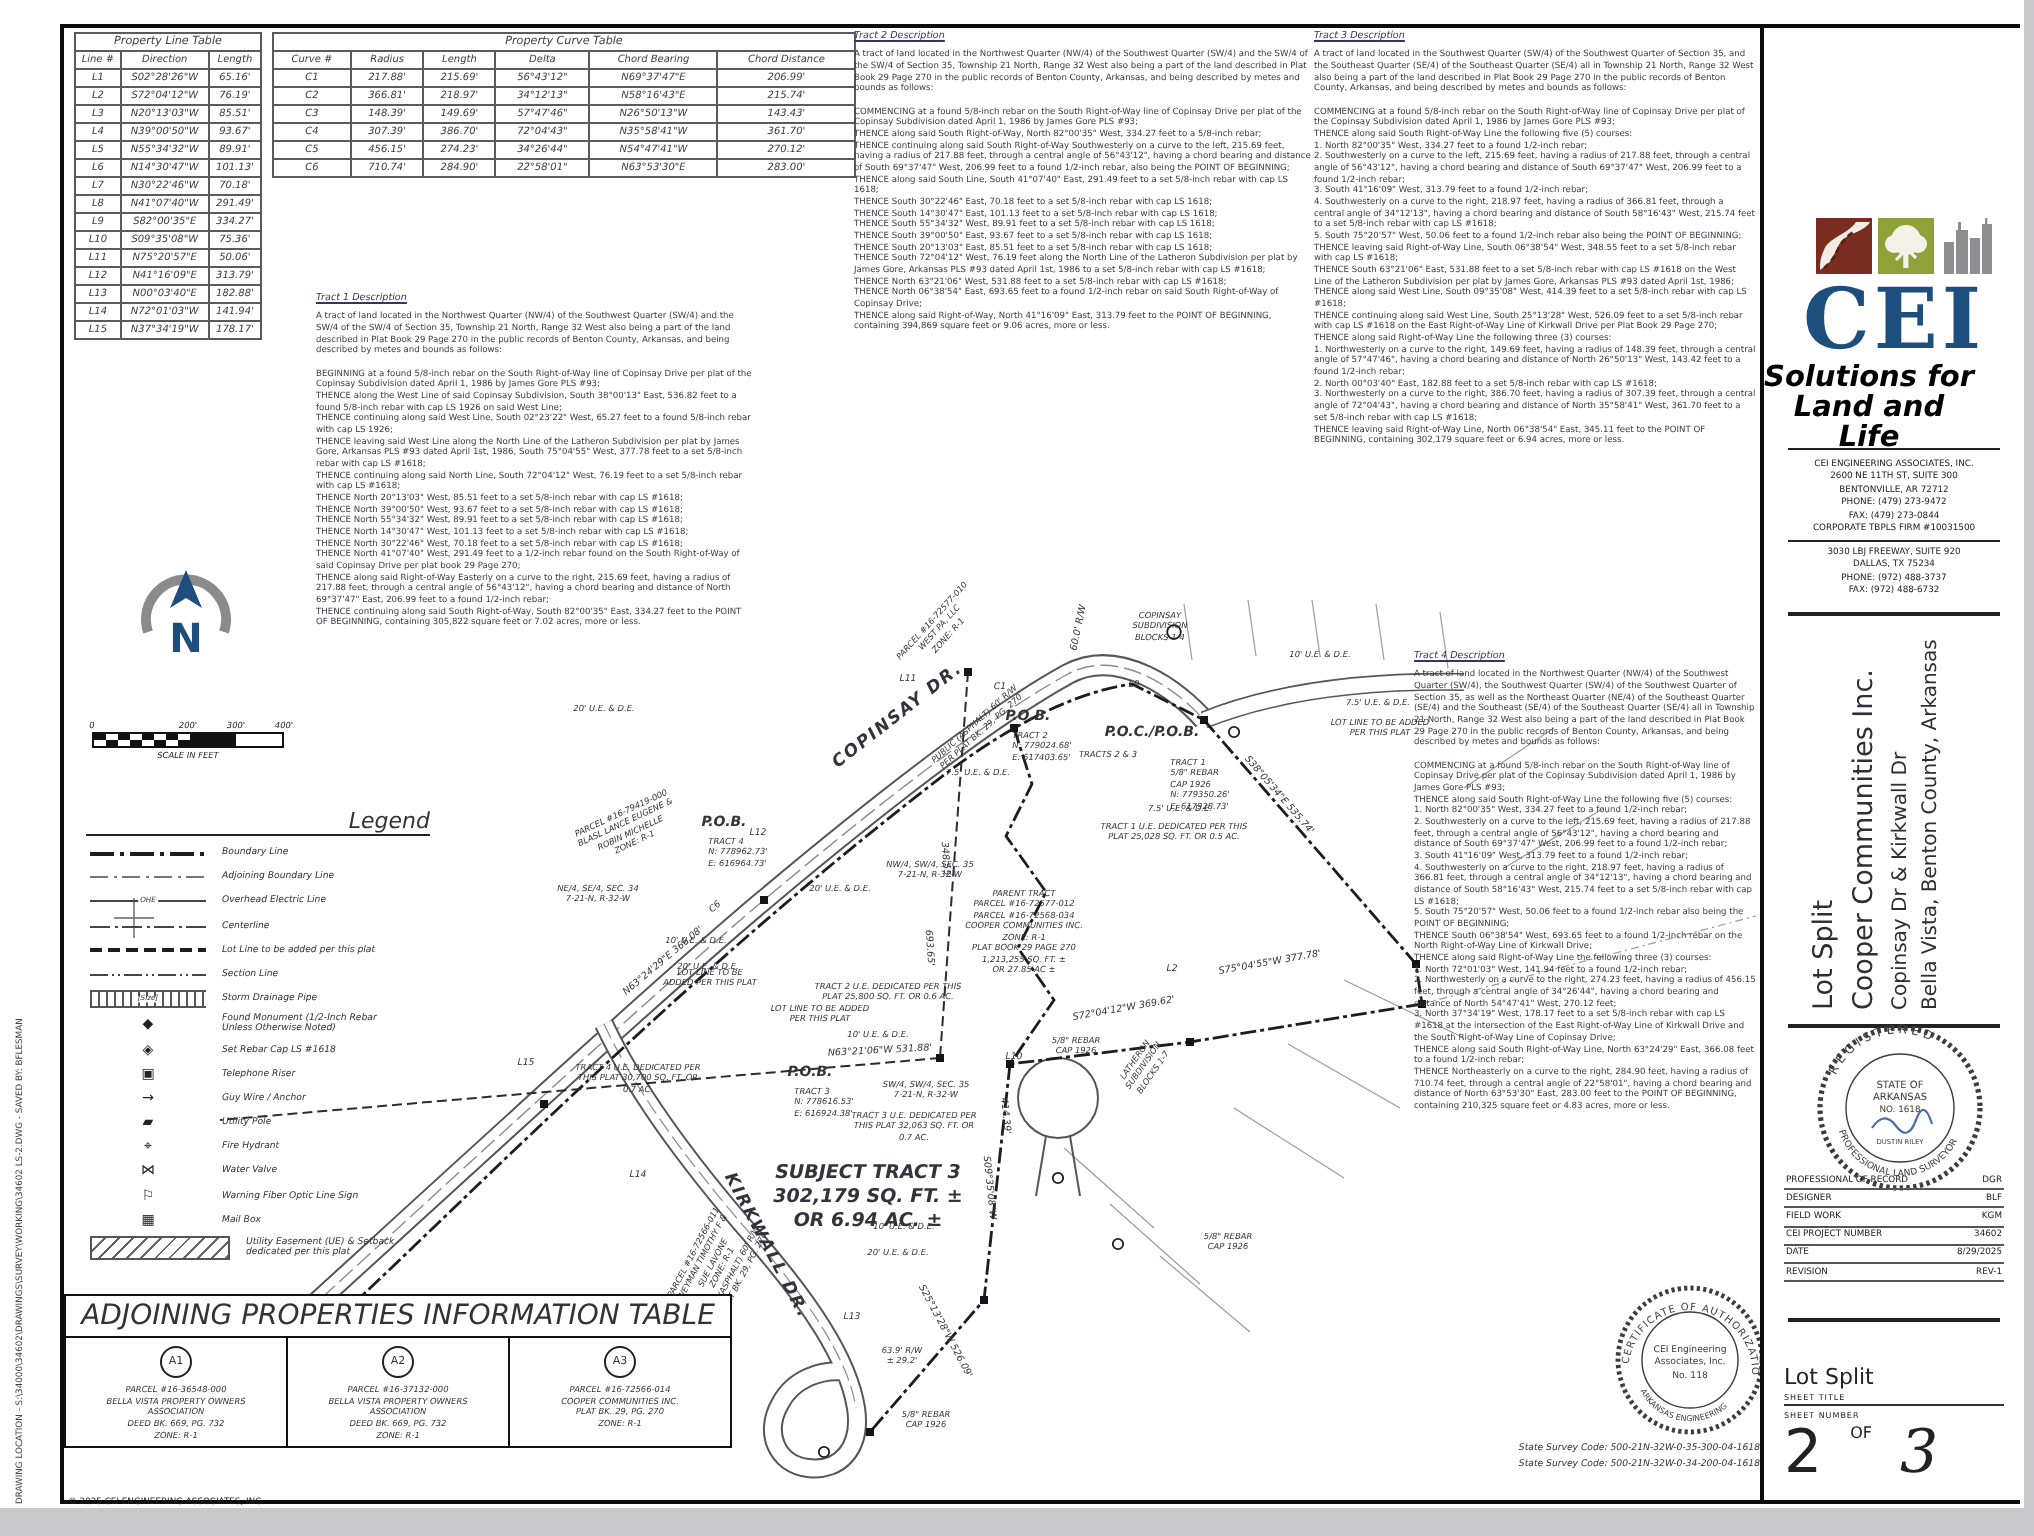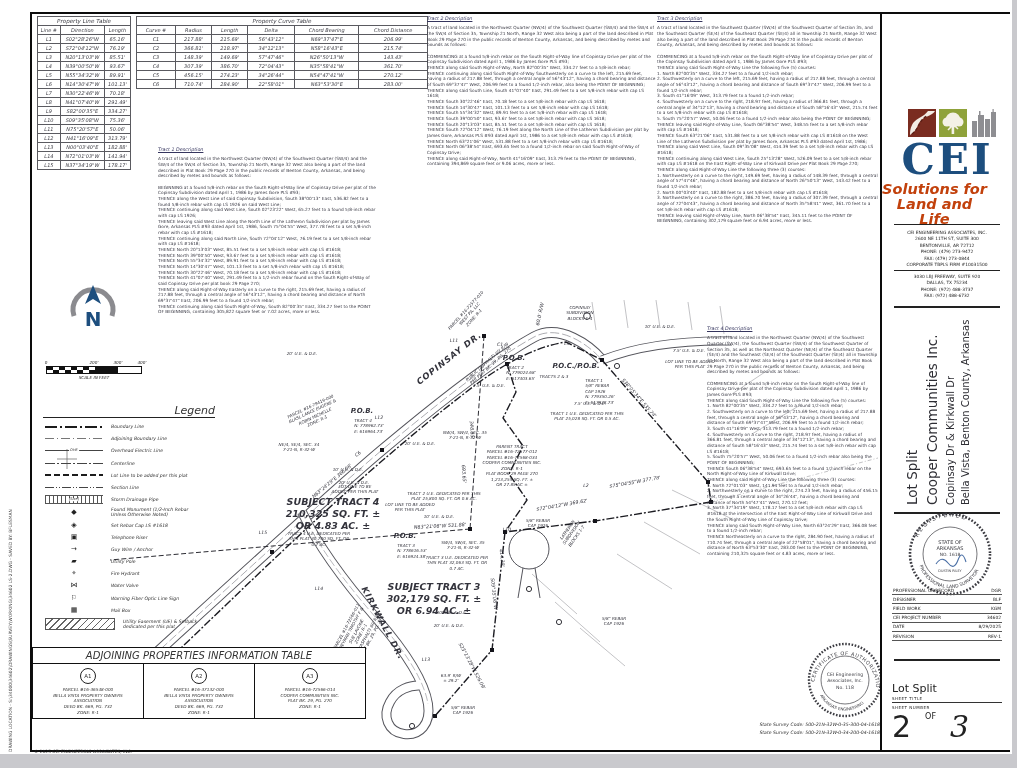--- a/index.html
+++ b/index.html
@@ -44,21 +44,21 @@
   .ls.lot{background:repeating-linear-gradient(90deg,#1c1c1c 0 6px,transparent 6px 9px) center/100% 2px no-repeat;}
   .ls.section{background:repeating-linear-gradient(90deg,#444 0 9px,transparent 9px 11px,#444 11px 12px,transparent 12px 14px,#444 14px 15px,transparent 15px 17px) center/100% 1px no-repeat;}
   .ls.storm{height:7px;border-top:1px solid #555;border-bottom:1px solid #555;
      background:repeating-linear-gradient(90deg,#555 0 1px,transparent 1px 4px);}
   .ls.ue{height:12px;width:70px;flex-basis:70px;border:1px solid #555;box-sizing:border-box;
      background:repeating-linear-gradient(135deg,transparent 0 4px,#666 4px 5px);}
   .ls .tag{position:absolute;left:50%;top:50%;transform:translate(-50%,-50%);background:#fff;
      padding:0 1px;font-size:3.6px;font-style:italic;line-height:1;}
   
   #adjoin{border:1.5px solid #111;background:#fff;font-size:4.2px;font-style:italic;color:#333;}
-  #adjoin .at-title{font-size:10px;text-align:center;border-bottom:1.5px solid #111;padding:2px 0;}
+  #adjoin .at-title{font-size:14px;text-align:center;border-bottom:1.5px solid #111;padding:2px 0;}
   .at-cells{display:flex;}
   .at-cell{flex:1;border-right:1px solid #111;text-align:center;padding:4px 2px 3px 2px;}
   .at-cell:last-child{border-right:0;}
   .at-bubble{display:inline-block;width:14px;height:14px;border:1px solid #222;border-radius:50%;
      font-size:5.5px;line-height:14px;font-style:normal;margin-bottom:3px;}
   .at-lines{white-space:pre-line;line-height:1.35;}
   
   #map-labels{left:0;top:0;width:850px;height:741px;pointer-events:none;}
   .mlb{position:absolute;white-space:pre-line;color:#33333c;font-style:italic;text-align:center;}
   .mlb.tract{font-size:9.5px;font-weight:bold;line-height:1.25;}
@@ -67,21 +67,21 @@
   .mlb.note{font-size:4.2px;line-height:1.3;}
   .mlb.notelt{font-size:4.2px;text-align:left;line-height:1.3;}
   .mlb.bear{font-size:4.8px;white-space:nowrap;}
   .mlb.tag{font-size:4.6px;white-space:nowrap;}
   
   #panel{left:848px;top:0;width:130px;height:736px;border-left:2px solid #0c0c0c;background:#fff;}
   .cei-tiles{position:absolute;left:26px;top:95px;display:flex;gap:3px;}
   .cei-word{position:absolute;left:0;top:121px;width:130px;text-align:center;
      font-family:"DejaVu Serif",serif;font-weight:bold;font-size:42px;color:#1d4e7e;letter-spacing:2px;}
   .cei-tag{position:absolute;left:0;top:168px;width:105px;text-align:center;font-weight:bold;font-style:italic;
-     font-size:14.5px;line-height:1.05;color:#c2410c;white-space:pre-line;}
+     font-size:14.5px;line-height:1.05;color:#000000;white-space:pre-line;}
   .p-rule{position:absolute;left:12px;width:106px;border-top:1px solid #222;}
   .p-rule.thick{border-top:2.5px solid #222;}
   .p-addr{position:absolute;left:0;width:130px;text-align:center;font-size:4.4px;line-height:1.45;color:#222;}
   .p-vert{position:absolute;writing-mode:vertical-rl;transform:rotate(180deg);color:#2e2e34;height:185px;top:306px;white-space:nowrap;}
   .p-vert.big{font-size:13.5px;}
   .p-vert.med{font-size:10px;}
   .info-tab{position:absolute;left:10px;top:572px;width:110px;font-size:4.4px;color:#222;}
   .info-row{display:flex;justify-content:space-between;border-bottom:0.5px solid #555;padding:1.6px 1px;}
   .sheetblk{position:absolute;left:10px;top:668px;width:110px;color:#222;}
   .sb-title{font-size:11px;}
@@ -180,23 +180,20 @@
         </defs>
         <text font-size="5" fill="#3c3c42" letter-spacing="0.6"><textPath href="#caTop" startOffset="4%">CERTIFICATE OF AUTHORIZATION</textPath></text>
         <text font-size="4" fill="#3c3c42"><textPath href="#caBot" startOffset="8%">ARKANSAS ENGINEERING</textPath></text>
         <text x="813" y="662" font-size="4.6" text-anchor="middle" fill="#3c3c42">CEI Engineering</text>
         <text x="813" y="668" font-size="4.6" text-anchor="middle" fill="#3c3c42">Associates, Inc.</text>
         <text x="813" y="675" font-size="4.6" text-anchor="middle" fill="#3c3c42">No. 118</text>
       </g>
     </svg>
 
     <div class="abs" id="map-labels">
-        <div class="mlb tract" style="left: 301px; top: 500px; transform: translate(-50%, -50%) rotate(0deg);">SUBJECT TRACT 4
-210,325 SQ. FT. ±
-OR 4.83 AC. ±</div>
         <div class="mlb tract" style="left: 402px; top: 585px; transform: translate(-50%, -50%) rotate(0deg);">SUBJECT TRACT 3
 302,179 SQ. FT. ±
 OR 6.94 AC. ±</div>
         <div class="mlb road" style="left: 417px; top: 344px; transform: translate(-50%, -50%) rotate(-38deg);">COPINSAY DR.</div>
         <div class="mlb road" style="left: 351px; top: 609px; transform: translate(-50%, -50%) rotate(62deg);">KIRKWALL DR.</div>
         <div class="mlb pob" style="left: 330px; top: 397px; transform: translate(-50%, -50%) rotate(0deg);">P.O.B.</div>
         <div class="mlb notelt" style="left: 337px; top: 412px; transform: translate(-50%, -50%) rotate(0deg);">TRACT 4
 N: 778962.73'
 E: 616964.73'</div>
         <div class="mlb pob" style="left: 482px; top: 344px; transform: translate(-50%, -50%) rotate(0deg);">P.O.B.</div>

